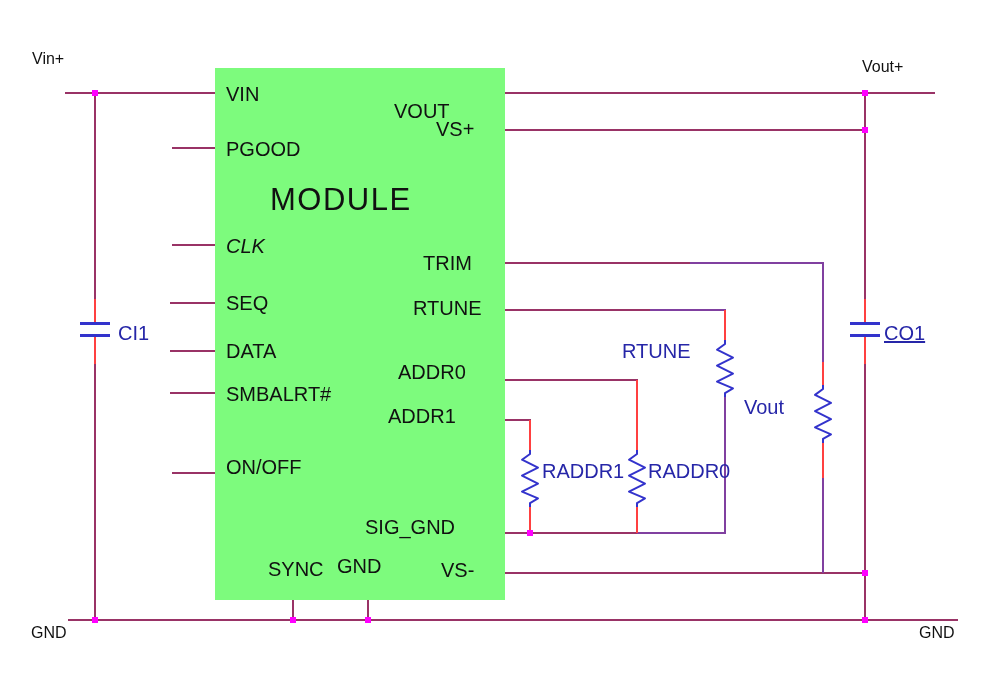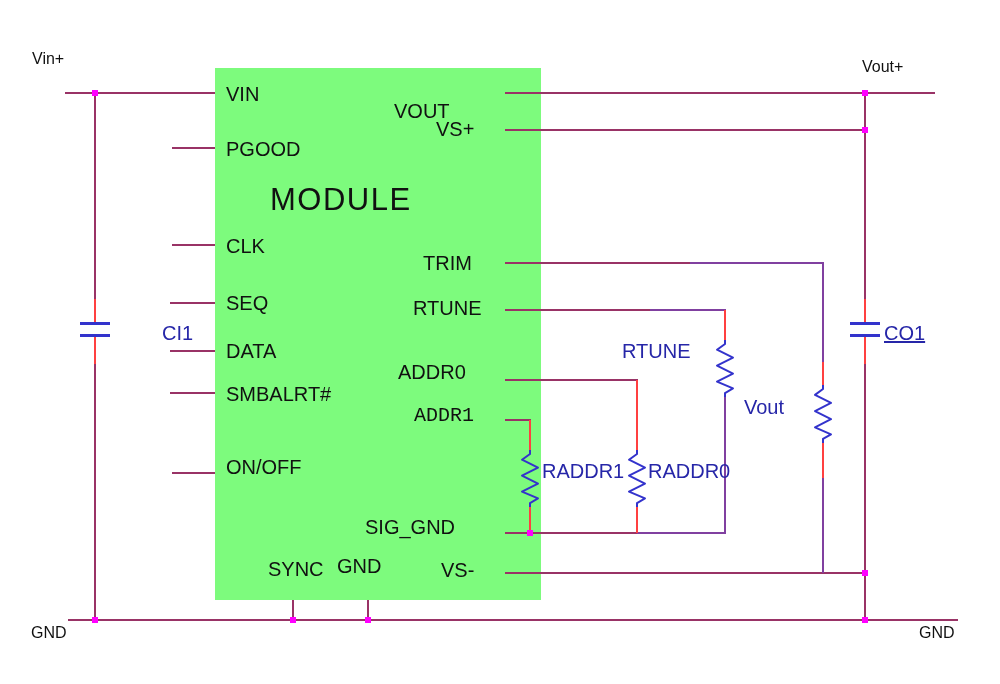--- a/index.html
+++ b/index.html
@@ -17,21 +17,21 @@
   .comp-label{position:absolute;font-size:20px;white-space:nowrap;line-height:1;}
   .wire{position:absolute;}
   .dot{position:absolute;width:6px;height:6px;}
   .plate{position:absolute;height:3px;}
   .res{position:absolute;overflow:visible;}
 </style>
 </head>
 <body>
 
 <div class="canvas">
-  <div class="module" id="module-block" style="left: 215px; top: 68px; width: 326px; height: 532px; background: rgb(125, 251, 125);">
+  <div class="module" id="module-block" style="left: 215px; top: 68px; width: 290px; height: 532px; background: rgb(125, 251, 125);">
     <div class="module-title" id="module-title" style="left: 55px; top: 114px;">MODULE</div>
   </div>
   <div id="wires-layer">
       <div class="wire" style="left: 65px; top: 92px; width: 150px; height: 2px; background: rgb(153, 51, 102);"></div>
       <div class="wire" style="left: 505px; top: 92px; width: 430px; height: 2px; background: rgb(153, 51, 102);"></div>
       <div class="wire" style="left: 505px; top: 129px; width: 360px; height: 2px; background: rgb(153, 51, 102);"></div>
       <div class="wire" style="left: 505px; top: 262px; width: 185px; height: 2px; background: rgb(153, 51, 102);"></div>
       <div class="wire" style="left: 690px; top: 262px; width: 134px; height: 2px; background: rgb(128, 64, 160);"></div>
       <div class="wire" style="left: 505px; top: 309px; width: 145px; height: 2px; background: rgb(153, 51, 102);"></div>
       <div class="wire" style="left: 650px; top: 309px; width: 76px; height: 2px; background: rgb(128, 64, 160);"></div>
@@ -93,39 +93,39 @@
       <div class="dot" style="left: 527px; top: 530px; background: rgb(255, 0, 255);"></div>
       <div class="dot" style="left: 862px; top: 570px; background: rgb(255, 0, 255);"></div>
       <div class="dot" style="left: 92px; top: 617px; background: rgb(255, 0, 255);"></div>
       <div class="dot" style="left: 290px; top: 617px; background: rgb(255, 0, 255);"></div>
       <div class="dot" style="left: 365px; top: 617px; background: rgb(255, 0, 255);"></div>
       <div class="dot" style="left: 862px; top: 617px; background: rgb(255, 0, 255);"></div>
     </div>
   <div id="labels-layer">
       <div class="pin-label" style="left: 226px; top: 84px;">VIN</div>
       <div class="pin-label" style="left: 226px; top: 139px;">PGOOD</div>
-      <div class="pin-label" style="left: 226px; top: 236px;">CLK</div>
+      <div class="pin-label" style="left: 226px; top: 236px; font-style: italic;">CLK</div>
       <div class="pin-label" style="left: 226px; top: 293px;">SEQ</div>
       <div class="pin-label" style="left: 226px; top: 341px;">DATA</div>
       <div class="pin-label" style="left: 226px; top: 384px;">SMBALRT#</div>
       <div class="pin-label" style="left: 226px; top: 457px;">ON/OFF</div>
       <div class="pin-label" style="left: 394px; top: 84px; margin-top: 17px;">VOUT</div>
       <div class="pin-label" style="left: 436px; top: 119px;">VS+</div>
       <div class="pin-label" style="left: 423px; top: 253px;">TRIM</div>
       <div class="pin-label" style="left: 413px; top: 298px;">RTUNE</div>
       <div class="pin-label" style="left: 398px; top: 362px;">ADDR0</div>
-      <div class="pin-label" style="left: 414px; top: 406px; font-family: Liberation Mono, monospace;">ADDR1</div>
+      <div class="pin-label" style="left: 388px; top: 406px;">ADDR1</div>
       <div class="pin-label" style="left: 365px; top: 517px;">SIG_GND</div>
       <div class="pin-label" style="left: 441px; top: 560px;">VS-</div>
       <div class="pin-label" style="left: 250px; top: 559px; margin-left: 18px;">SYNC</div>
       <div class="pin-label" style="left: 337px; top: 556px;">GND</div>
       <div class="net-label" style="left: 32px; top: 51px;">Vin+</div>
       <div class="net-label" style="left: 862px; top: 59px;">Vout+</div>
       <div class="net-label" style="left: 31px; top: 625px;">GND</div>
       <div class="net-label" style="left: 919px; top: 625px;">GND</div>
-      <div class="comp-label" style="left: 118px; top: 323px; color: rgb(38, 38, 168); margin-left: 44px;">CI1</div>
+      <div class="comp-label" style="left: 118px; top: 323px; color: rgb(38, 38, 168);">CI1</div>
       <div class="comp-label" style="left: 884px; top: 323px; color: rgb(38, 38, 168); text-decoration: underline;">CO1</div>
       <div class="comp-label" style="left: 622px; top: 341px; color: rgb(38, 38, 168);">RTUNE</div>
       <div class="comp-label" style="left: 744px; top: 397px; color: rgb(38, 38, 168);">Vout</div>
       <div class="comp-label" style="left: 542px; top: 461px; color: rgb(38, 38, 168);">RADDR1</div>
       <div class="comp-label" style="left: 648px; top: 461px; color: rgb(38, 38, 168);">RADDR0</div>
     </div>
 </div>
 
 </body></html>

